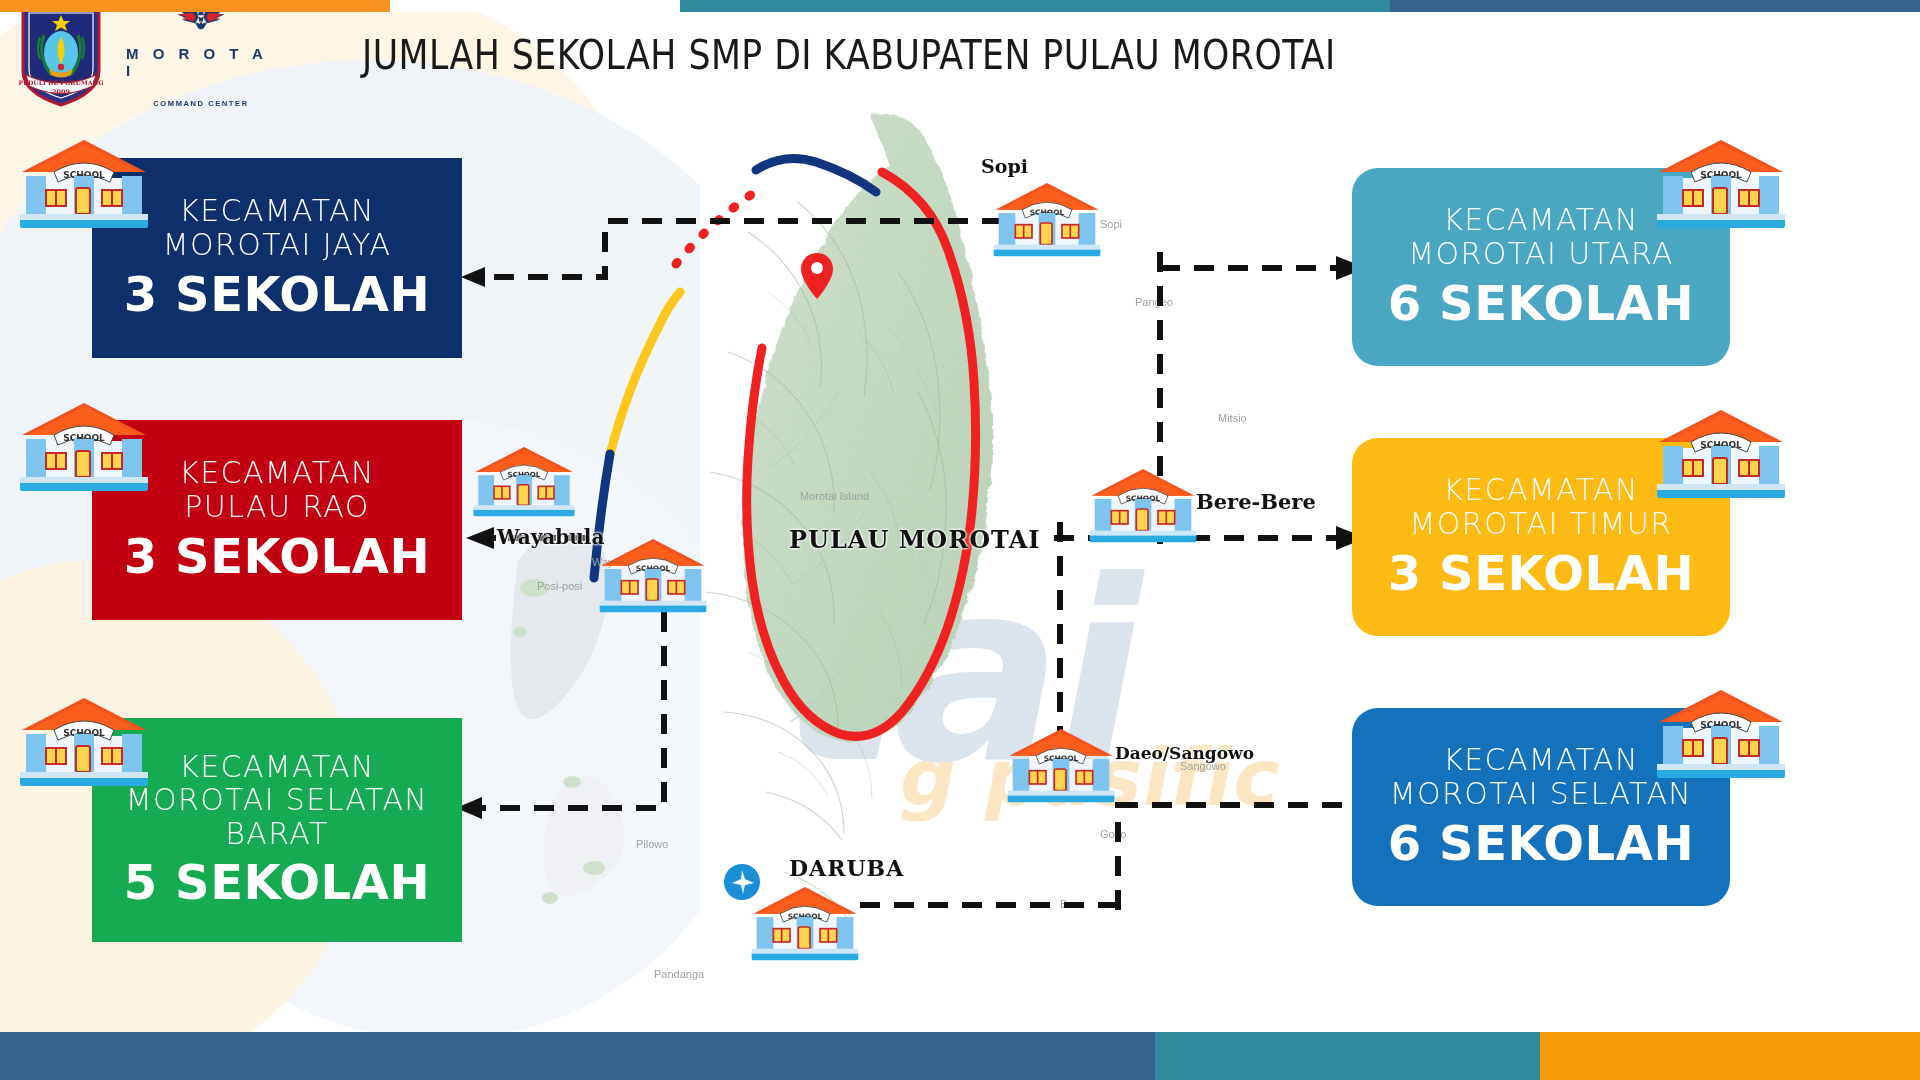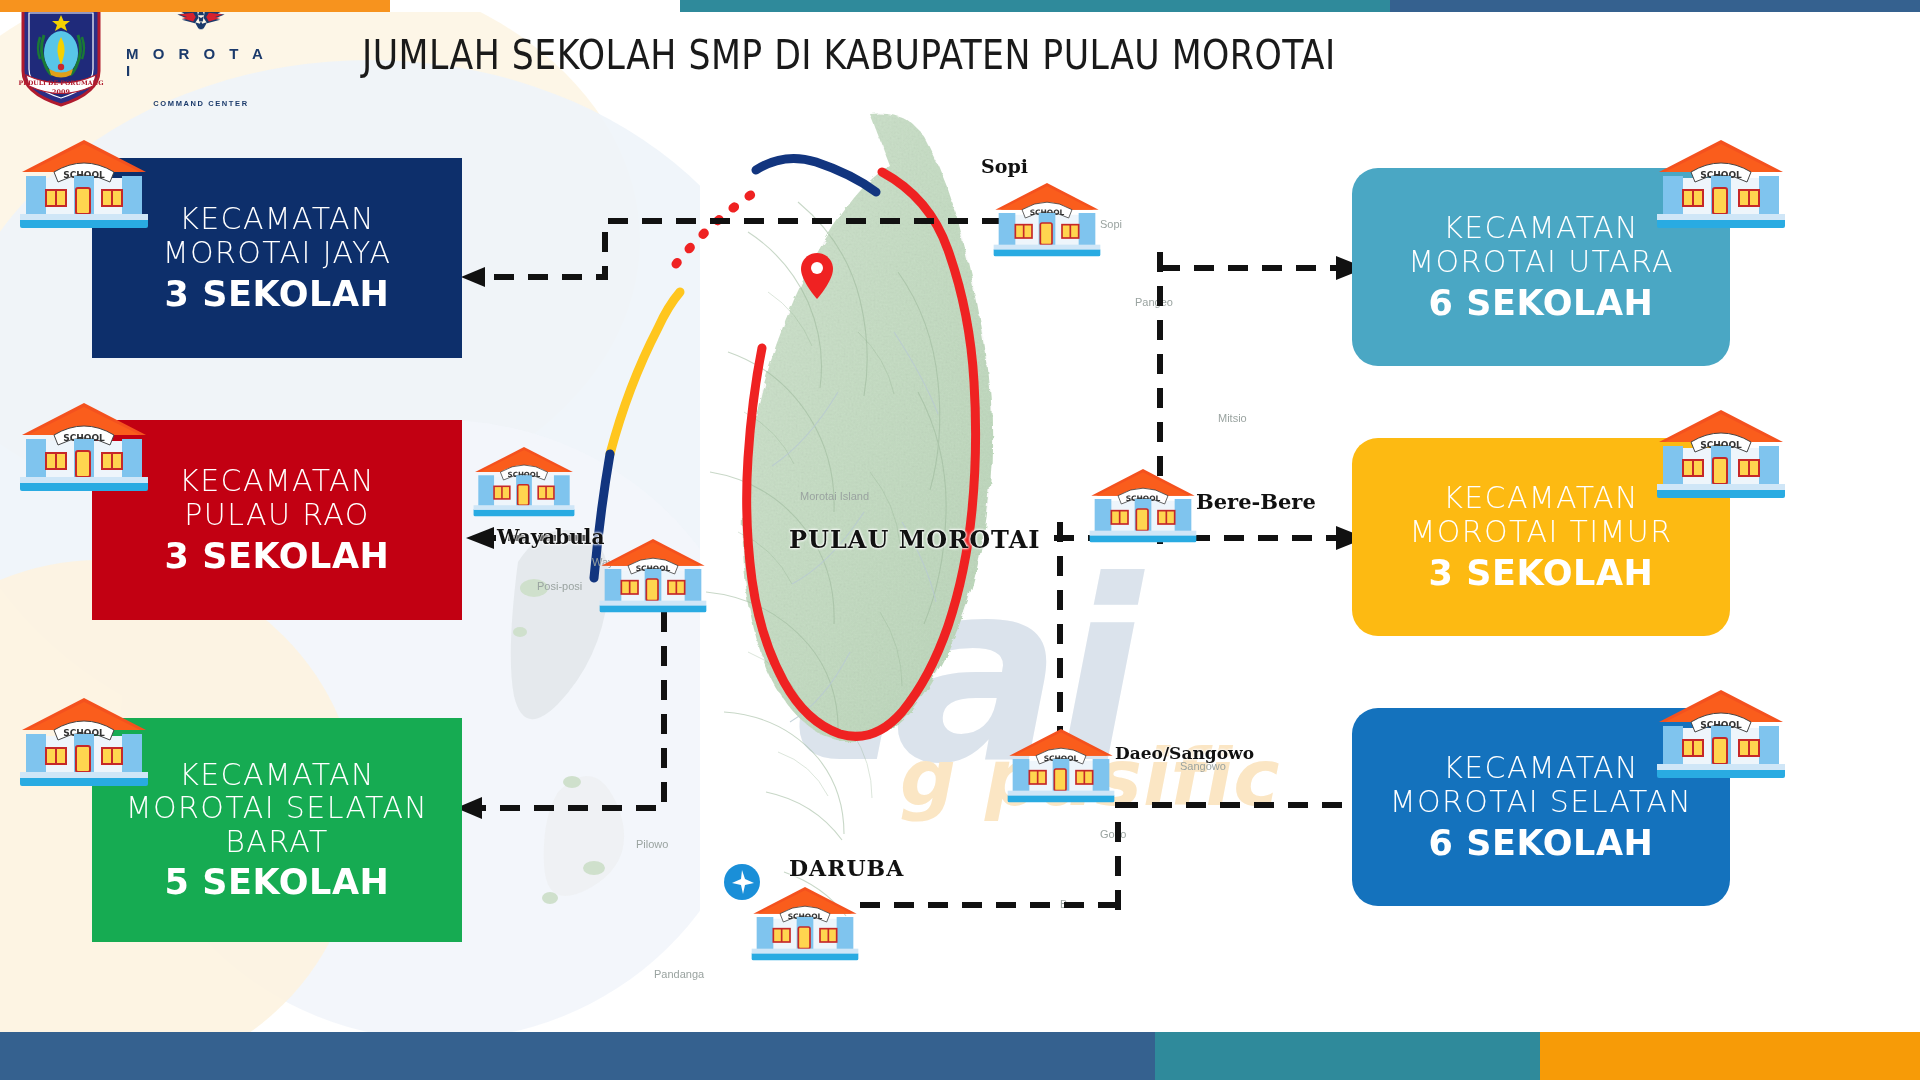--- a/index.html
+++ b/index.html
@@ -106,21 +106,21 @@
     display:flex; flex-direction:column;
     align-items:center; justify-content:center;
     color:#fff; text-align:center;
     padding:10px 16px;
   }
   .card .k-line {
     font-size:30px; font-weight:300; letter-spacing:1.4px; line-height:1.12;
     font-family:"DejaVu Sans", sans-serif;
   }
   .card .count {
-    font-size:35px; font-weight:bold; letter-spacing:.6px; margin-top:4px;
+    font-size:48px; font-weight:bold; letter-spacing:.6px; margin-top:4px;
     font-family:"DejaVu Sans", sans-serif;
   }
 
   
   .card-left  { left:92px; width:370px; border-radius:0; }
   
   .card-right { left:1352px; width:378px; border-radius:26px; }
 
   #card-morotai-jaya        { top:158px; height:200px; background:#0d2f6b; }
   #card-pulau-rao           { top:420px; height:200px; background:#c20012; }

